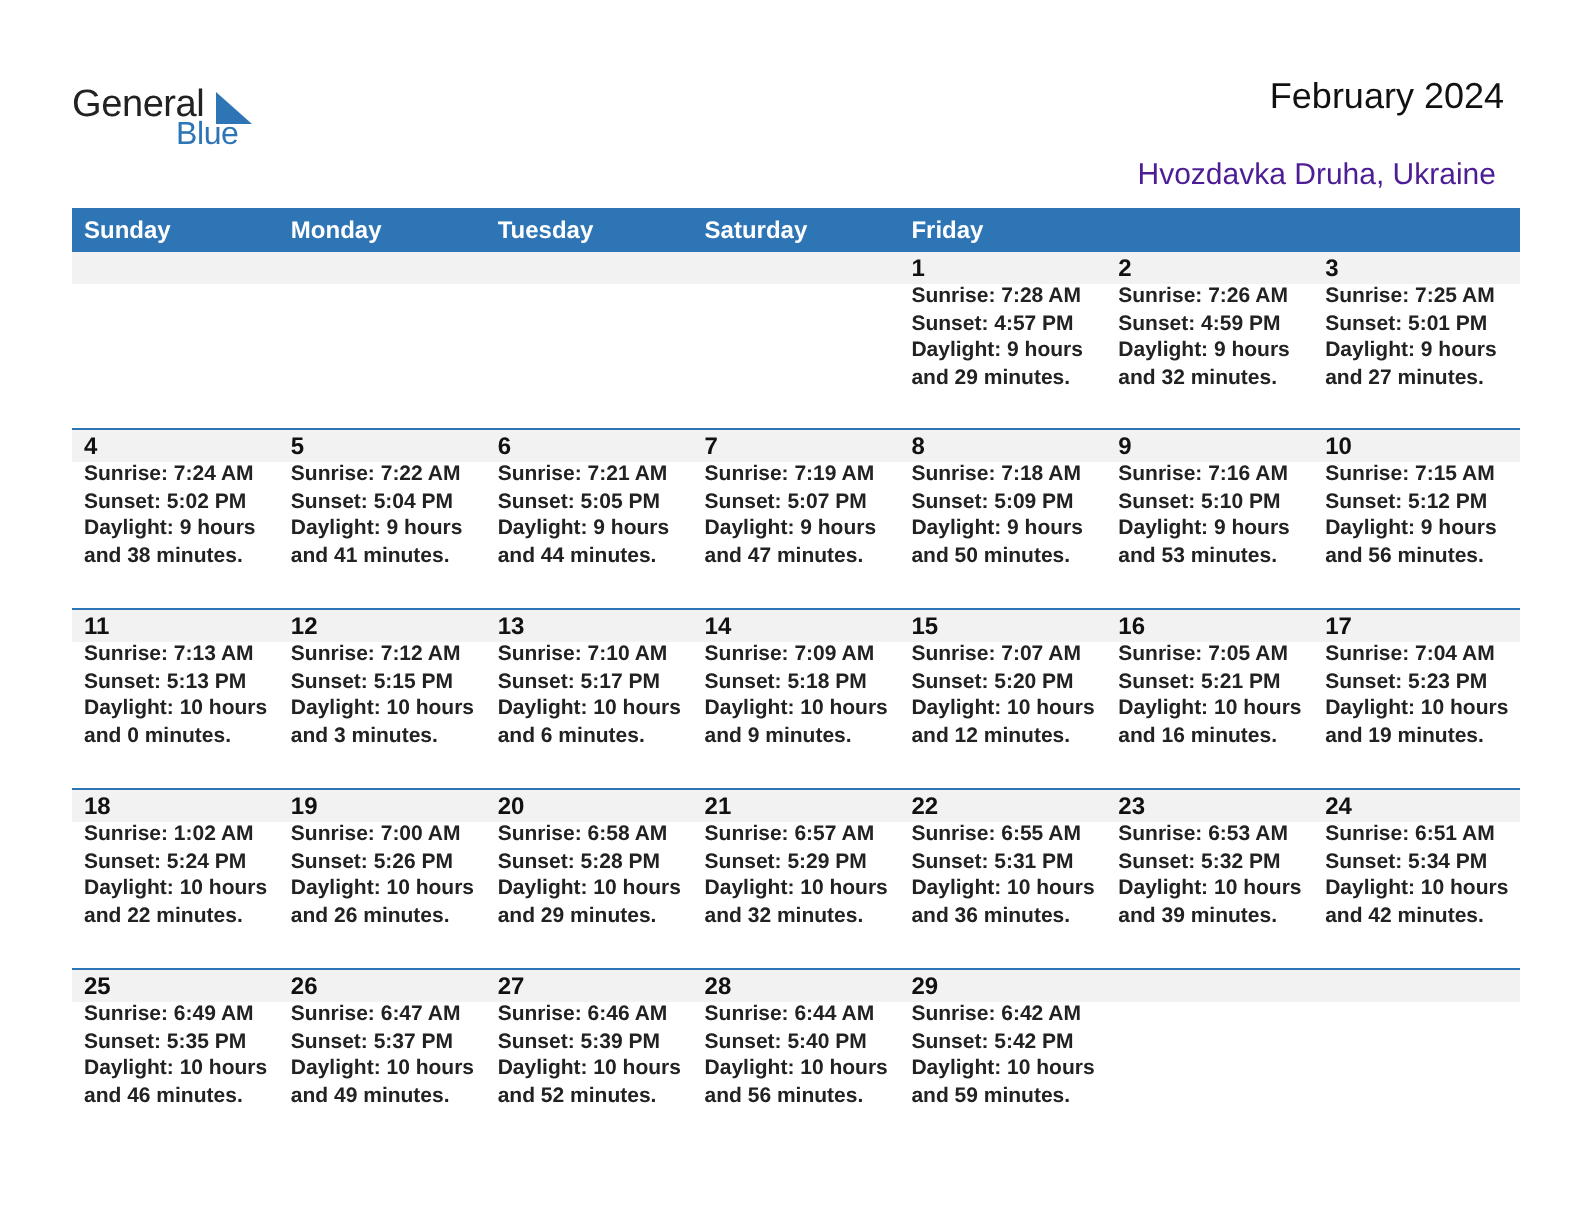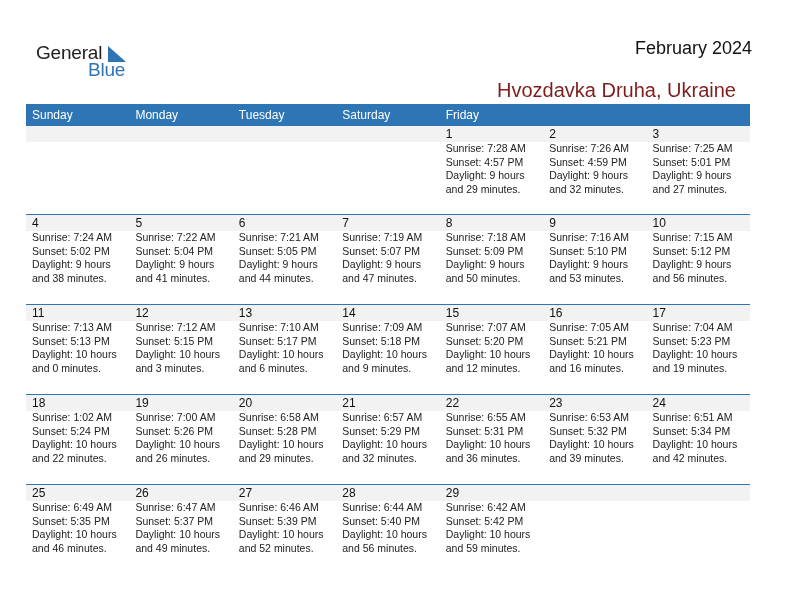--- a/index.html
+++ b/index.html
@@ -1,23 +1,23 @@
 <!DOCTYPE html>
 <html><head>
 <meta charset="utf-8">
 <style>
   html, body { margin: 0; padding: 0; background: #ffffff; }
   body { width: 792px; height: 612px; position: relative; font-family: "Liberation Sans", "DejaVu Sans", sans-serif; color: #111; overflow: hidden; }
   .logo { position: absolute; left: 36px; top: 42px; width: 100px; height: 40px; }
   .logo .general { position: absolute; left: 0; top: 0; font-size: 19px; color: #222; letter-spacing: -0.2px; }
-  .logo .blue { position: absolute; left: 52px; top: 17px; font-size: 19px; color: #2e75b6; letter-spacing: -0.2px; }
+  .logo .blue { position: absolute; left: 52px; top: 17px; font-size: 16px; color: #2e75b6; letter-spacing: -0.2px; }
   .logo .tri { position: absolute; left: 72px; top: 4px; width: 0; height: 0; border-left: 0 solid transparent; border-bottom: 16px solid #2e75b6; border-right: 18px solid transparent; }
   .title { position: absolute; right: 40px; top: 38px; font-size: 18px; color: #111; }
-  .subtitle { position: absolute; right: 56px; top: 79px; font-size: 20px; color: #7f1d1d; }
-  .cal { position: absolute; left: 26px; top: 104px; width: 724px; }
+  .subtitle { position: absolute; right: 44px; top: 79px; font-size: 15px; color: #4c1d95; }
+  .cal { position: absolute; left: 36px; top: 104px; width: 724px; font-weight: bold; }
   .head { display: grid; grid-template-columns: repeat(7, 1fr); background: #2e75b6; height: 22px; }
   .head div { color: #fff; font-size: 12px; line-height: 22px; padding-left: 6px; }
   .week { border-top: 1px solid #2e75b6; height: 89px; position: relative; }
   .week.first { border-top: none; height: 88px; }
   .week .band { position: absolute; left: 0; right: 0; top: 0; height: 16px; background: #f2f2f2; }
   .week .cells { position: relative; display: grid; grid-template-columns: repeat(7, 1fr); }
   .cell { padding-left: 6px; }
   .cell .num { font-size: 12px; height: 16px; line-height: 16px; color: #111; }
   .cell .line { font-size: 10.5px; line-height: 13.6px; color: #222; white-space: nowrap; }
 </style>

